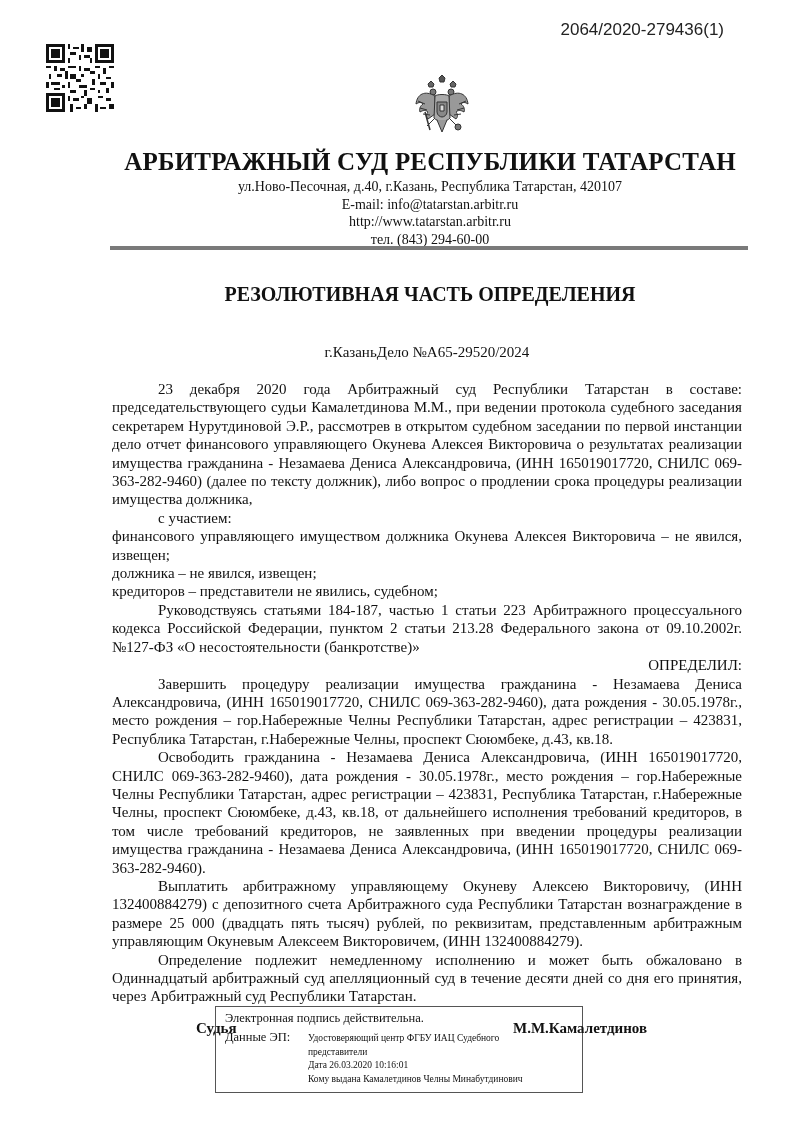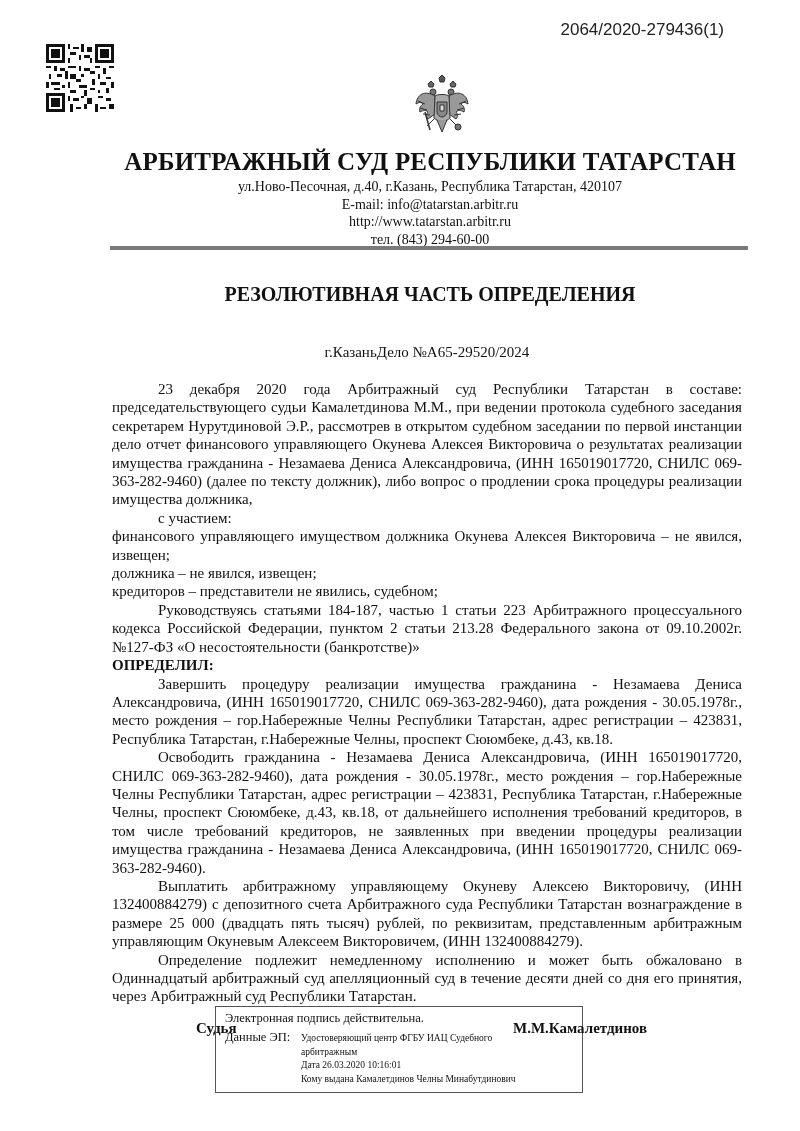--- a/index.html
+++ b/index.html
@@ -91,22 +91,22 @@
       line-height: 18.4px;
       text-align: justify;
     }
     .body-text p {
       margin: 0;
     }
     .indent {
       text-indent: 46px;
     }
     .center-bold {
-      text-align: left;
-      font-weight: bold;
+      text-align: right;
+      font-weight: normal;
     }
     .judge-label {
       position: absolute;
       left: 196px;
       top: 1020px;
       font-weight: bold;
       font-size: 15px;
     }
     .judge-name {
       position: absolute;
@@ -140,20 +140,21 @@
     }
     .esig-details {
       position: absolute;
       left: 85px;
       top: 25px;
       font-size: 9.5px;
       line-height: 13.5px;
     }
     .esig-details div {
       white-space: nowrap;
+      margin-left: 7px;
     }
   </style>
 </head>
 <body>
 
 <div class="doc-id">2064/2020-279436(1)</div>
 
 <div class="qr">
   <svg viewBox="0 0 25 25" width="68" height="68" shape-rendering="crispEdges">
     <rect width="25" height="25" fill="#fff"></rect>
@@ -290,18 +291,18 @@
   <p class="indent">Выплатить арбитражному управляющему Окуневу Алексею Викторовичу, (ИНН 132400884279) с депозитного счета Арбитражного суда Республики Татарстан вознаграждение в размере 25 000 (двадцать пять тысяч) рублей, по реквизитам, представленным арбитражным управляющим Окуневым Алексеем Викторовичем, (ИНН 132400884279).</p>
   <p class="indent">Определение подлежит немедленному исполнению и может быть обжаловано в Одиннадцатый арбитражный суд апелляционный суд в течение десяти дней со дня его принятия, через Арбитражный суд Республики Татарстан.</p>
 </div>
 
 <div class="judge-label">Судья</div>
 <div class="esig-box">
   <div class="esig-valid">Электронная подпись действительна.</div>
   <div class="esig-label">Данные ЭП:</div>
   <div class="esig-details">
     <div>Удостоверяющий центр ФГБУ ИАЦ Судебного</div>
-    <div>арбитражным</div>
+    <div>представители</div>
     <div>Дата 26.03.2020 10:16:01</div>
     <div>Кому выдана Камалетдинов Челны Минабутдинович</div>
   </div>
 </div>
 <div class="judge-name">М.М.Камалетдинов</div>
 
 </body></html>

